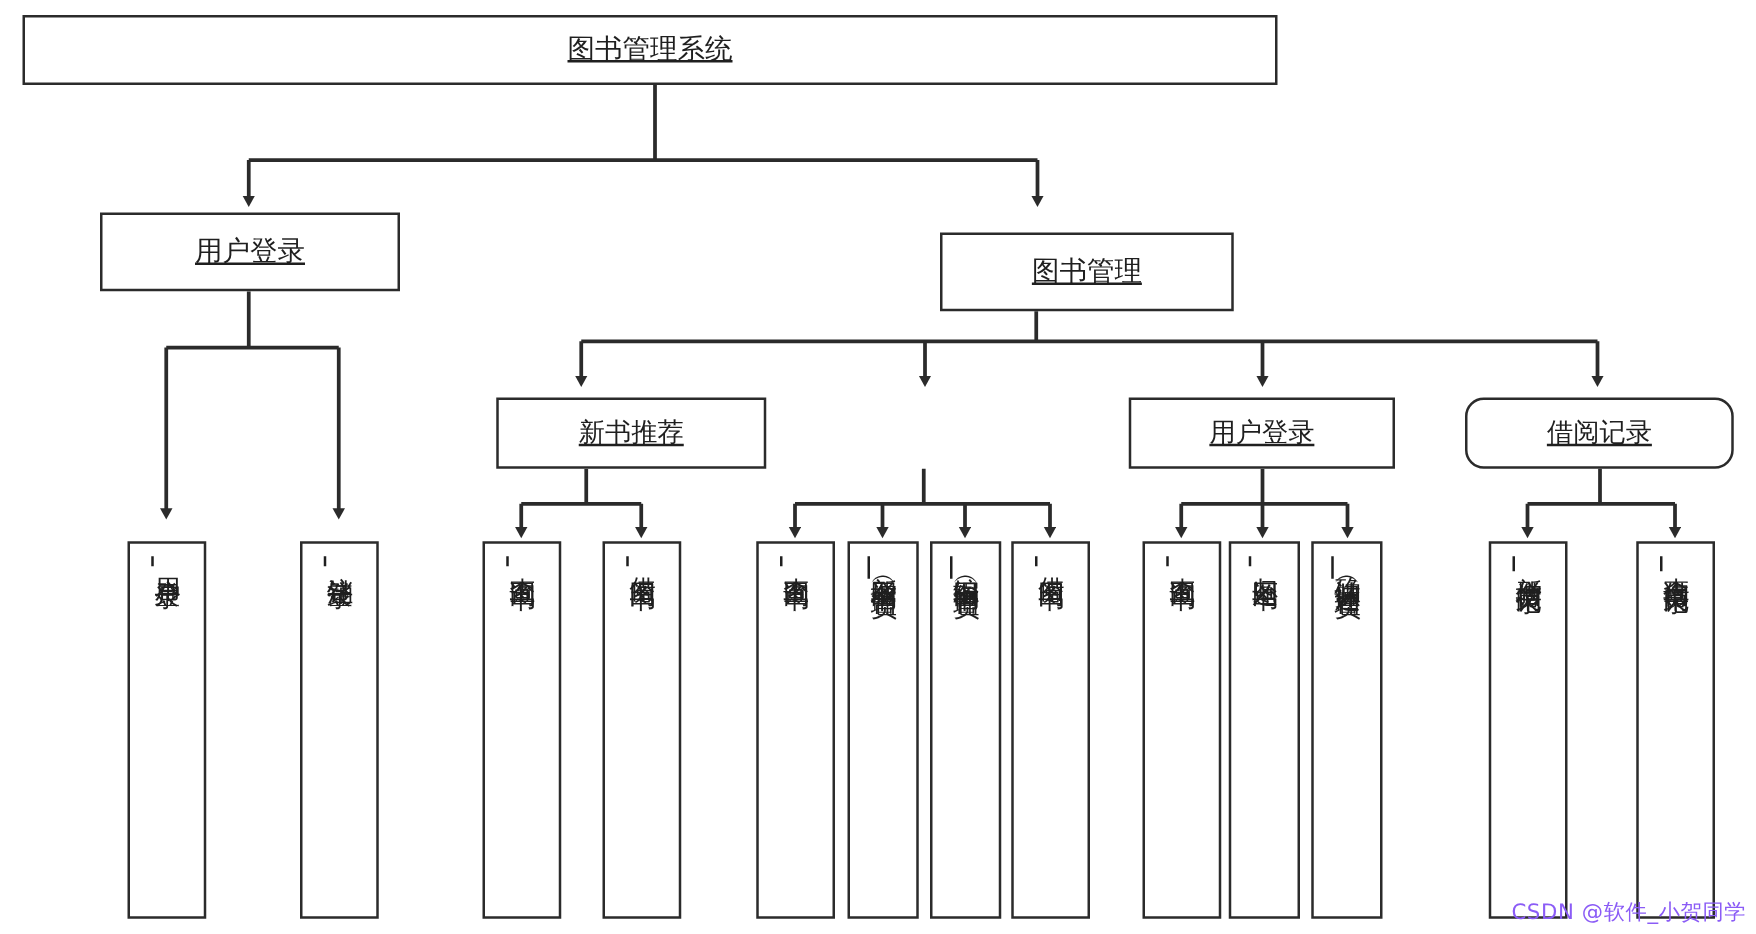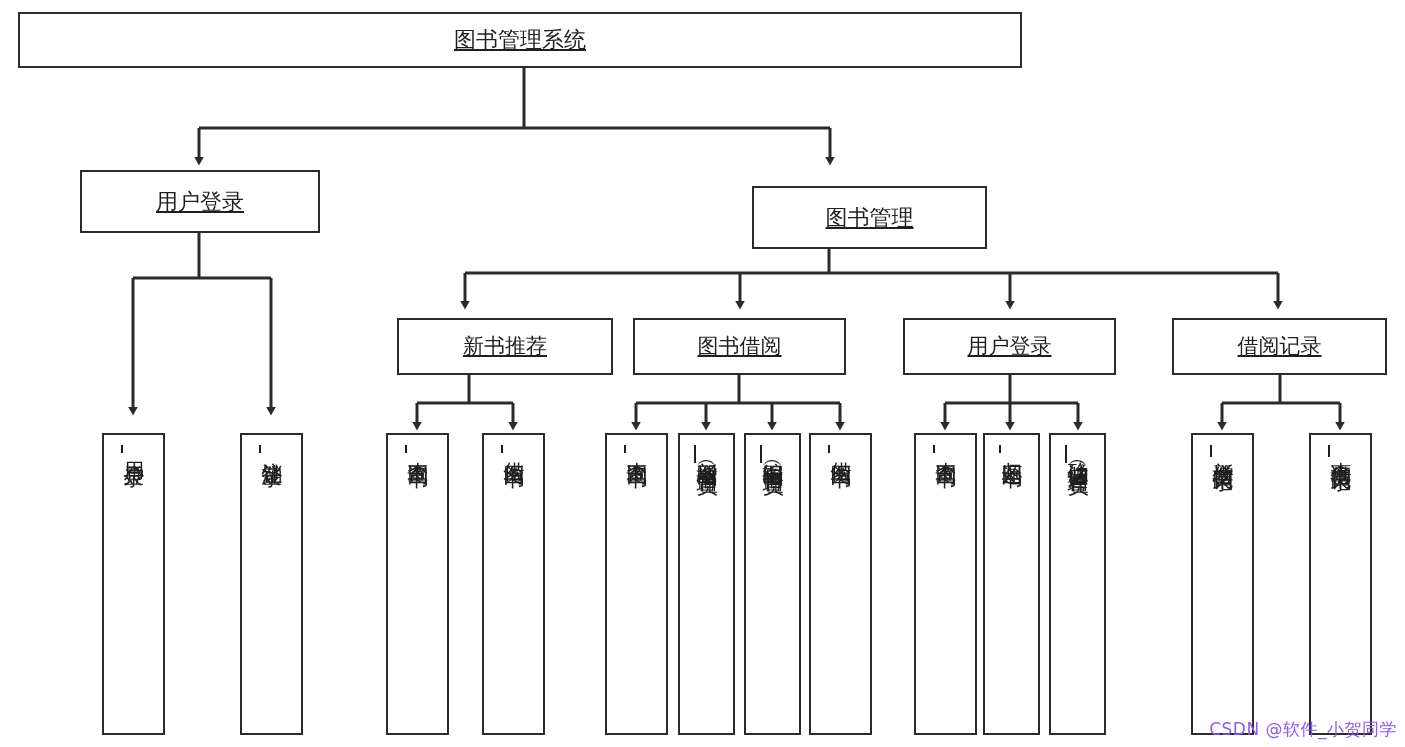--- a/index.html
+++ b/index.html
@@ -135,27 +135,24 @@
   <div class="node level1" style="left:80px; top:170px; width:240px; height:63px;">
     <span class="label">用户登录</span>
   </div>
   <div class="node level1" style="left:712px; top:186px; width:235px; height:63px;margin-left:40px;">
     <span class="label">图书管理</span>
   </div>
 
   <div class="node level2" style="left:374px; top:318px; width:216px; height:57px;margin-left:23px;">
     <span class="label">新书推荐</span>
   </div>
-  <div class="node level2" style="left:633px; top:318px; width:213px; height:57px;">
-    <span class="label">图书借阅</span>
-  </div>
   <div class="node level2" style="left:903px; top:318px; width:213px; height:57px;">
     <span class="label">用户登录</span>
   </div>
-  <div class="node level2" style="left:1172px; top:318px; width:215px; height:57px;">
+  <div class="node level2" style="left:1172px; top:318px; width:215px; height:57px;border-radius:15px;">
     <span class="label">借阅记录</span>
   </div>
 
   <div class="node vertical" style="left:102px; top:433px; width:63px; height:302px;">
     <span class="label">用户登录</span>
   </div>
   <div class="node vertical" style="left:240px; top:433px; width:63px; height:302px;">
     <span class="label">注销登录</span>
   </div>
 

